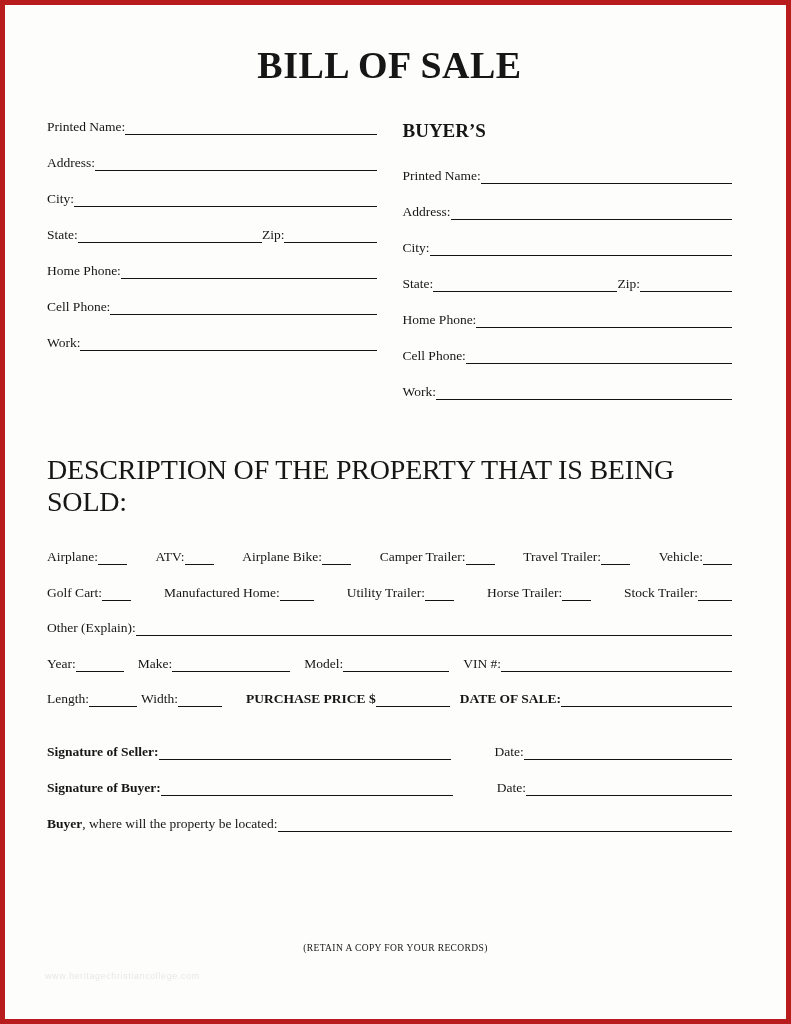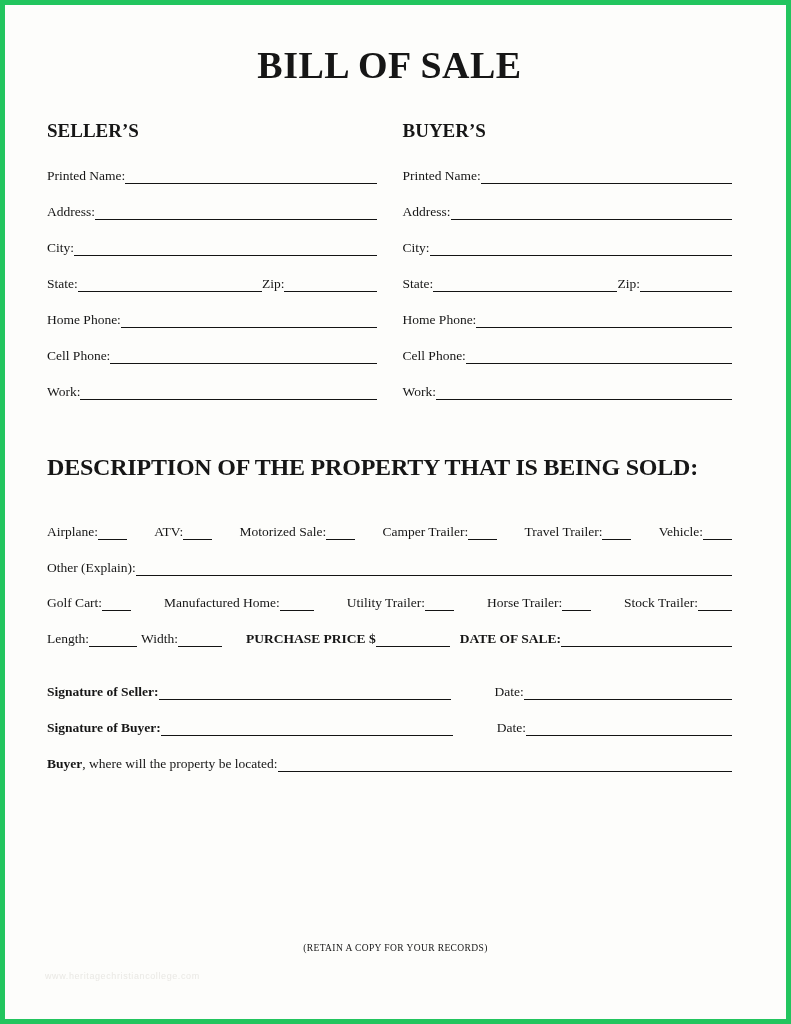--- a/index.html
+++ b/index.html
@@ -3,21 +3,21 @@
 <meta charset="utf-8">
 <style>
   html, body { margin: 0; padding: 0; background: #ffffff; }
   * { box-sizing: border-box; }
 
   .page {
     position: relative;
     width: 791px;
     height: 1024px;
     background: #fdfdfb;
-    border: 5px solid #22c55e;
+    border: 5px solid #b91c1c;
     padding: 0 54px 0 42px;
     font-family: "Liberation Serif", "DejaVu Serif", serif;
     color: #161616;
     overflow: hidden;
   }
   .page::before { 
     content: "";
     position: absolute;
     left: -5px; top: 0;
     width: 5px; height: 12px;
@@ -52,21 +52,21 @@
     height: 15px;
     margin-bottom: 21px;
     white-space: nowrap;
   }
   .frow .line { height: 4px; }
   .state-line { flex: 2; }
   .zip-line { flex: 1; }
 
   
   .description { margin-top: 33px; }
-  .desc-heading { font-size: 24px; font-weight: bold; margin: 0 0 44px 0; letter-spacing: -0.2px; }
+  .desc-heading { font-size: 28px; font-weight: normal; margin: 0 0 32px 0; letter-spacing: -0.2px; }
   .drow {
     display: flex;
     align-items: flex-end;
     font-size: 13.5px;
     height: 15px;
     margin-bottom: 20.5px;
     white-space: nowrap;
   }
   .drow .line { height: 4px; }
   .checklist { justify-content: space-between; text-align: right; }
@@ -133,21 +133,20 @@
 
 <div class="page">
 
   <div class="doc-header">
     <h1 class="doc-title">BILL OF SALE</h1>
   </div>
 
   <div class="parties">
 
     <div class="party-col">
-      <h2 class="party-heading">SELLER’S</h2>
 
       <div class="frow">
         <span>Printed Name:</span>
         <span class="line grow"></span>
       </div>
       <div class="frow">
         <span>Address:</span>
         <span class="line grow"></span>
       </div>
       <div class="frow">
@@ -216,65 +215,75 @@
     <div class="drow checklist">
       <span class="chk">
         <span>Airplane:</span>
         <span class="line"></span>
       </span>
       <span class="chk">
         <span>ATV:</span>
         <span class="line"></span>
       </span>
       <span class="chk">
-        <span>Motorized Sale:</span>
+        <span>Airplane Bike:</span>
         <span class="line"></span>
       </span>
       <span class="chk">
         <span>Camper Trailer:</span>
         <span class="line"></span>
       </span>
       <span class="chk">
         <span>Travel Trailer:</span>
         <span class="line"></span>
       </span>
       <span class="chk">
         <span>Vehicle:</span>
         <span class="line"></span>
+      </span>
+    </div>
+
+    <div class="drow checklist">
+      <span class="chk">
+        <span>Golf Cart:</span>
+        <span class="line"></span>
+      </span>
+      <span class="chk">
+        <span>Manufactured Home:</span>
+        <span class="line w34"></span>
+      </span>
+      <span class="chk">
+        <span>Utility Trailer:</span>
+        <span class="line"></span>
+      </span>
+      <span class="chk">
+        <span>Horse Trailer:</span>
+        <span class="line"></span>
+      </span>
+      <span class="chk">
+        <span>Stock Trailer:</span>
+        <span class="line w34"></span>
       </span>
     </div>
 
     <div class="drow">
       <span>Other (Explain):</span>
       <span class="line grow"></span>
     </div>
 
-    <div class="drow checklist">
-      <span class="chk">
-        <span>Golf Cart:</span>
-        <span class="line"></span>
-      </span>
-      <span class="chk">
-        <span>Manufactured Home:</span>
-        <span class="line w34"></span>
-      </span>
-      <span class="chk">
-        <span>Utility Trailer:</span>
-        <span class="line"></span>
-      </span>
-      <span class="chk">
-        <span>Horse Trailer:</span>
-        <span class="line"></span>
-      </span>
-      <span class="chk">
-        <span>Stock Trailer:</span>
-        <span class="line w34"></span>
-      </span>
-    </div>
-
+    <div class="drow">
+      <span>Year:</span>
+      <span class="line year-line"></span>
+      <span class="sep14">Make:</span>
+      <span class="line make-line"></span>
+      <span class="sep14">Model:</span>
+      <span class="line model-line"></span>
+      <span class="sep14">VIN #:</span>
+      <span class="line grow"></span>
+    </div>
 
     <div class="drow">
       <span>Length:</span>
       <span class="line length-line"></span>
       <span class="sep16">Width:</span>
       <span class="line width-line"></span>
       <span class="sep24 bold">PURCHASE PRICE $</span>
       <span class="line pp-line"></span>
       <span class="sep10 bold">DATE OF SALE:</span>
       <span class="line grow"></span>

